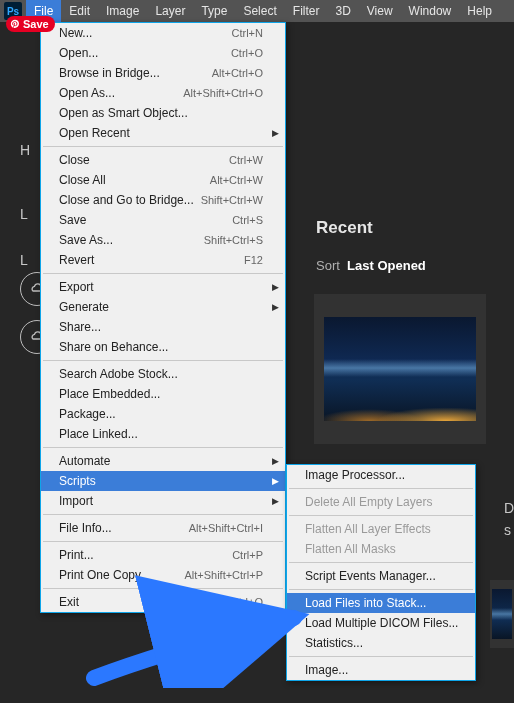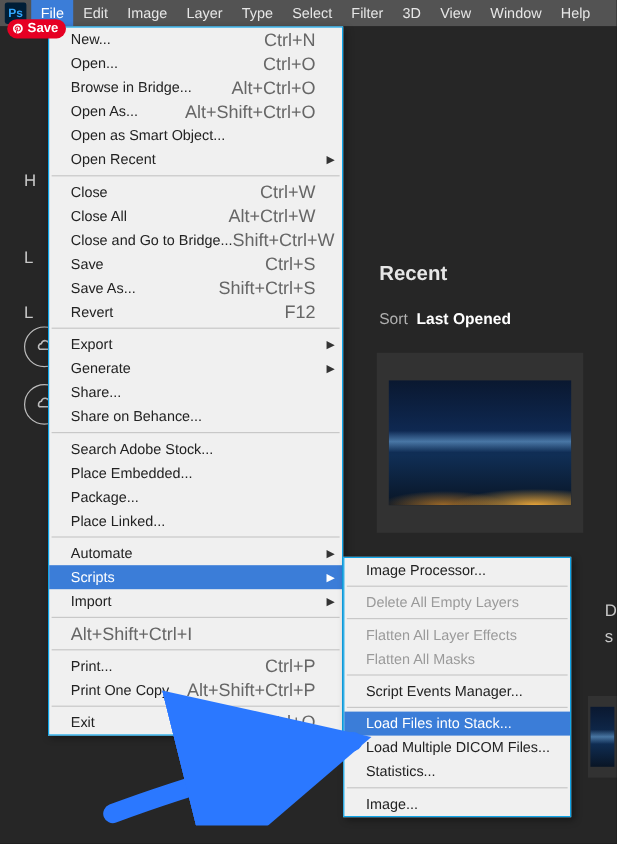--- a/index.html
+++ b/index.html
@@ -28,21 +28,21 @@
 .thumb2 { position:absolute; right:0; top:558px; width:24px; height:68px; background:#323232; display:flex; align-items:center; justify-content:center; }
 .thumb2-inner { width:20px; height:50px; background:linear-gradient(to bottom,#0a1830 0%,#102e55 60%,#091525 100%); position:relative; overflow:hidden; }
 .thumb2-inner .cloudband { top:38%; height:12px; }
 .dropdown { position:absolute; background:#f0f0f0; border:1px solid #0ea5e9; box-shadow:2px 2px 6px rgba(0,0,0,0.4); font-size:12px; color:#222; }
 .menu1 { left:40px; top:22px; width:246px; }
 .menu2 { left:286px; top:464px; width:190px; }
 .menu-row { height:20px; display:flex; align-items:center; padding:0 22px 0 18px; position:relative; white-space:nowrap; }
 .menu-row.hl { background:#3b7dd8; color:#fff; }
 .menu-row.disabled { color:#9a9a9a; }
 .menu-row .label { flex:1; }
-.menu-row .accel { color:#666; font-size:15px; }
+.menu-row .accel { color:#666; font-size:11px; }
 .menu-row .arrow { position:absolute; right:6px; font-size:9px; color:#333; }
 .menu-row.hl .arrow { color:#fff; }
 .menu-sep { height:1px; background:#c8c8c8; margin:3px 2px; }
 .big-arrow { position:absolute; left:84px; top:568px; pointer-events:none; z-index:40; }
 </style>
 </head>
 <body>
 
 <div class="menubar">
   <div class="logo-box">Ps</div>
@@ -195,20 +195,21 @@
     <div class="menu-row hl">
       <span class="label">Scripts</span>
       <span class="arrow">▶</span>
     </div>
     <div class="menu-row">
       <span class="label">Import</span>
       <span class="arrow">▶</span>
     </div>
     <div class="menu-sep"></div>
     <div class="menu-row">
+      <span class="label">File Info...</span>
       <span class="accel">Alt+Shift+Ctrl+I</span>
     </div>
     <div class="menu-sep"></div>
     <div class="menu-row">
       <span class="label">Print...</span>
       <span class="accel">Ctrl+P</span>
     </div>
     <div class="menu-row">
       <span class="label">Print One Copy</span>
       <span class="accel">Alt+Shift+Ctrl+P</span>

